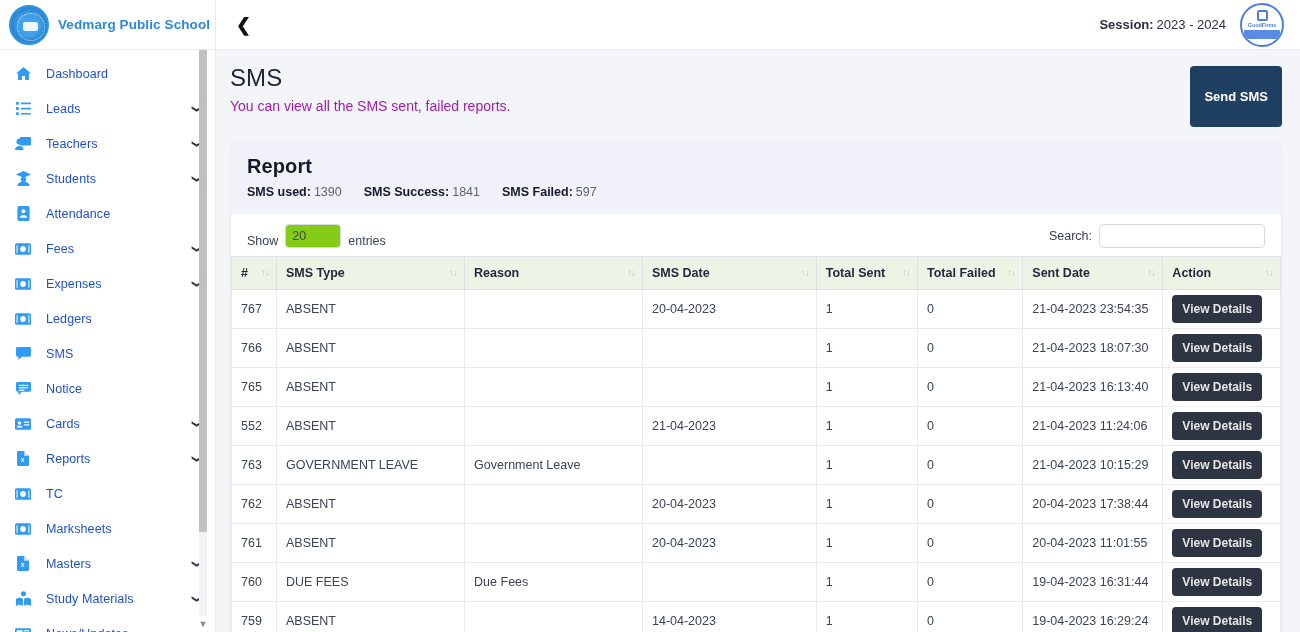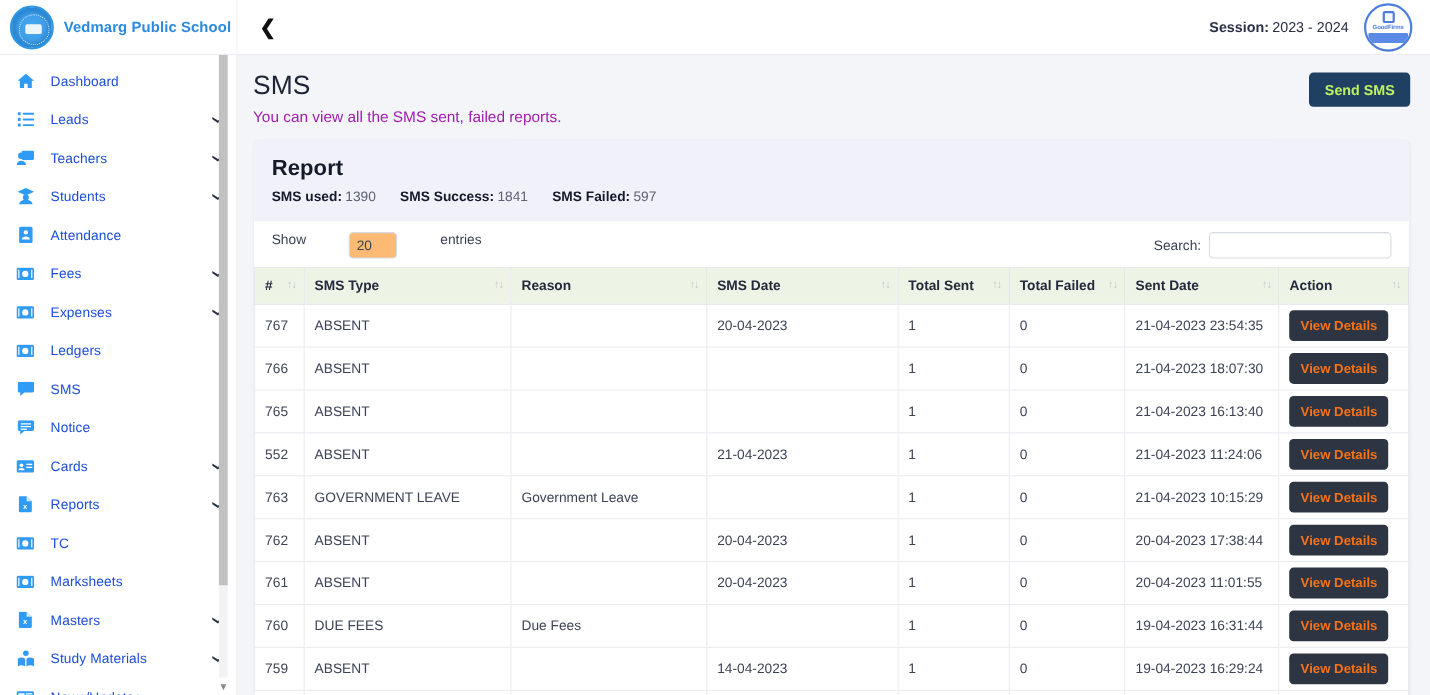--- a/index.html
+++ b/index.html
@@ -147,24 +147,24 @@
   #page-head { display: flex; align-items: flex-start; }
   #page-title {
     font-size: 24px; color: #1d2435; font-weight: 400;
     line-height: 1.15; letter-spacing: .1px;
   }
   #page-sub {
     font-size: 14px; color: #a21caf; margin-top: 6px; text-align: center;
   }
   #send-sms-btn {
     margin-left: auto; margin-top: 2px;
-    background: #1f3f63; color: #bef264;
+    background: #1f3f63; color: #ffffff;
     border: none; border-radius: 4px;
     font-size: 13px; font-weight: 700;
-    padding: 8px 14px; cursor: pointer;
+    padding: 23px 14px; cursor: pointer;
     font-family: "Liberation Sans", sans-serif;
   }
 
   #card {
     margin-top: 13px;
     background: #ffffff;
     border: 1px solid #eceef4;
     border-radius: 6px;
     height: 520px;
     overflow: hidden;
@@ -179,31 +179,30 @@
     letter-spacing: .1px;
   }
   #report-stats {
     margin-top: 7px; font-size: 12.5px; color: #4a5164;
     display: flex; gap: 22px;
   }
   #report-stats b { color: #141a2b; font-weight: 700; }
   #report-stats span { color: #5c6275; margin-left: 3px; }
 
   #table-controls {
-    display: flex; align-items: flex-start;
+    display: flex; align-items: flex-end;
     padding: 10px 16px 8px 16px;
-    gap: 32px;
   }
   .ctl-label { font-size: 12.5px; color: #3b4254; }
   #show-entries {
-    width: 44px; height: 24px; margin: 0 7px;
+    width: 56px; height: 24px; margin: 0 7px;
     border: 1px solid #d7dae3; border-radius: 4px;
     font-size: 12.5px; color: #3b4254; padding: 0 6px;
     font-family: "Liberation Sans", sans-serif;
-    background: #fdba74;
+    background: #84cc16;
   }
   #search-wrap { margin-left: auto; display: flex; align-items: center; gap: 7px; }
   #search-input {
     width: 166px; height: 24px;
     border: 1px solid #d7dae3; border-radius: 4px;
     font-size: 12.5px; padding: 0 7px;
     font-family: "Liberation Sans", sans-serif;
     background: #fff;
   }
 
@@ -228,21 +227,21 @@
   tbody td {
     border: 1px solid #e9ebf0;
     font-size: 12.5px; color: #3c4355;
     padding: 8px 9px;
     height: 37px;
     vertical-align: middle;
     overflow: hidden; white-space: nowrap;
   }
   td.action-cell { padding: 5px 9px; }
   .view-btn {
-    background: #2d3442; color: #f97316;
+    background: #2d3442; color: #e5e5e5;
     border: none; border-radius: 4px;
     font-size: 12px; font-weight: 700;
     padding: 7px 10px; cursor: pointer;
     font-family: "Liberation Sans", sans-serif;
     white-space: nowrap;
     text-align: right;
   }
 
   
   col.c-num    { width: 44px; }

